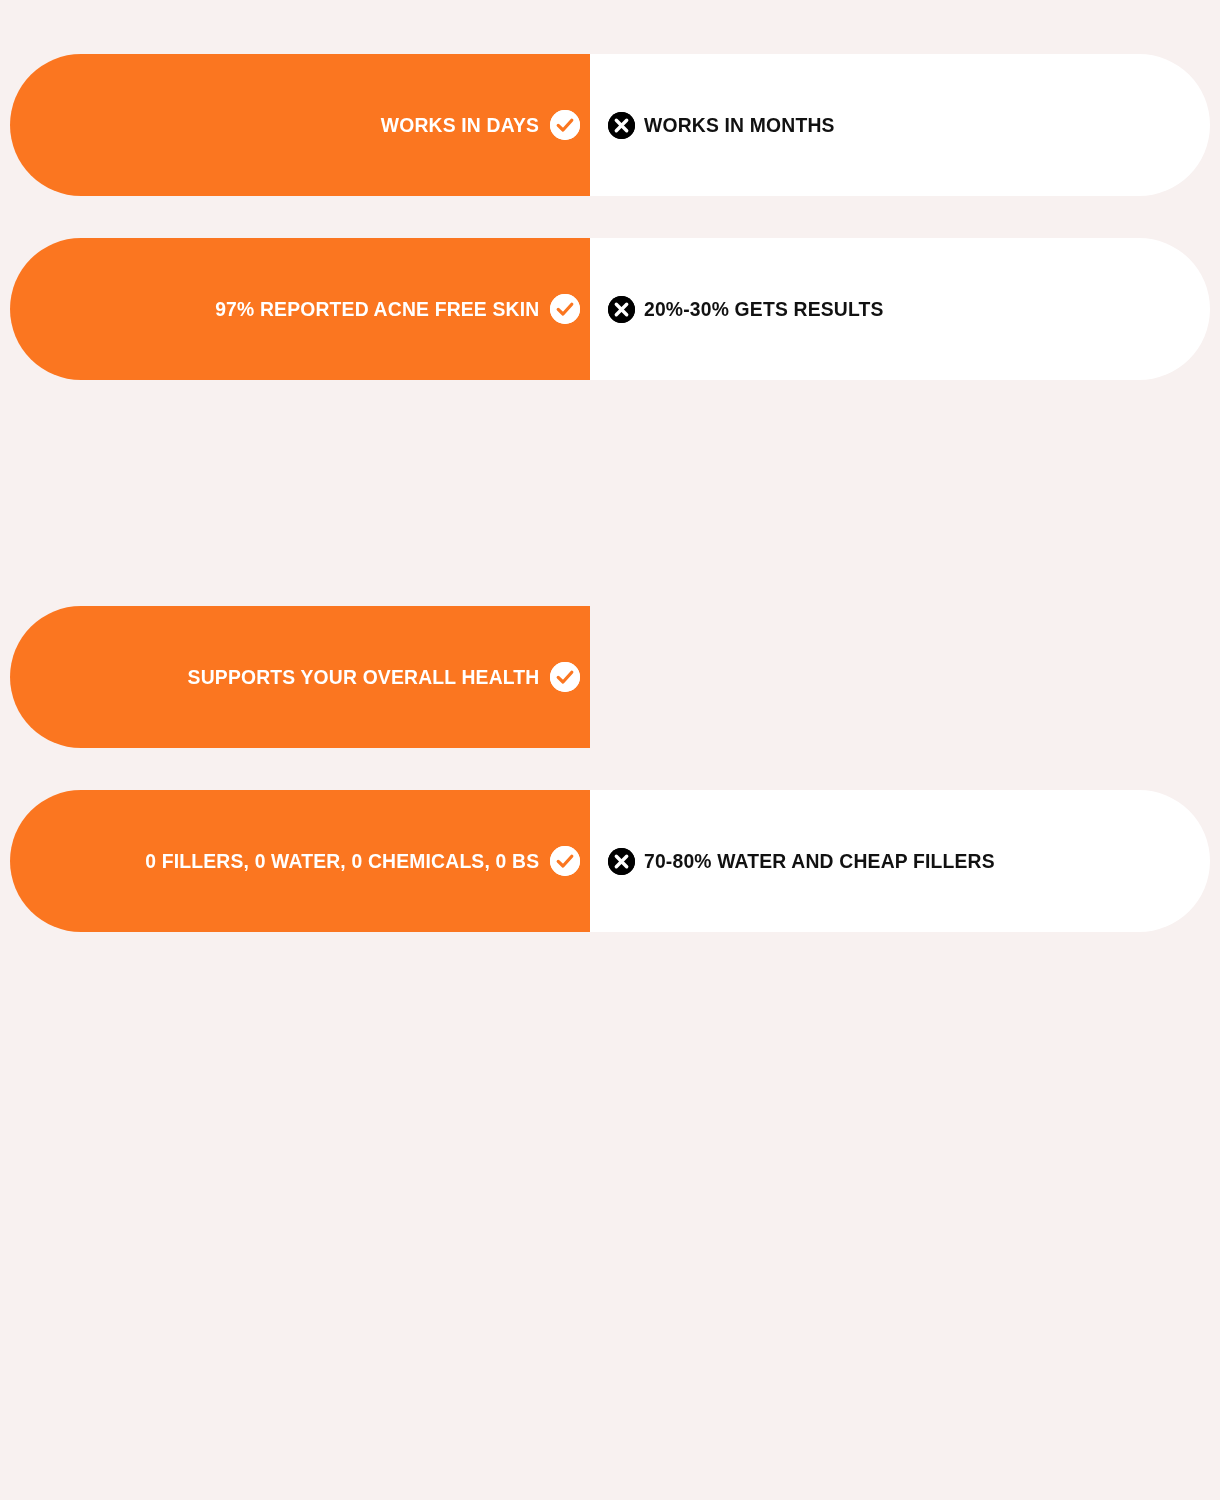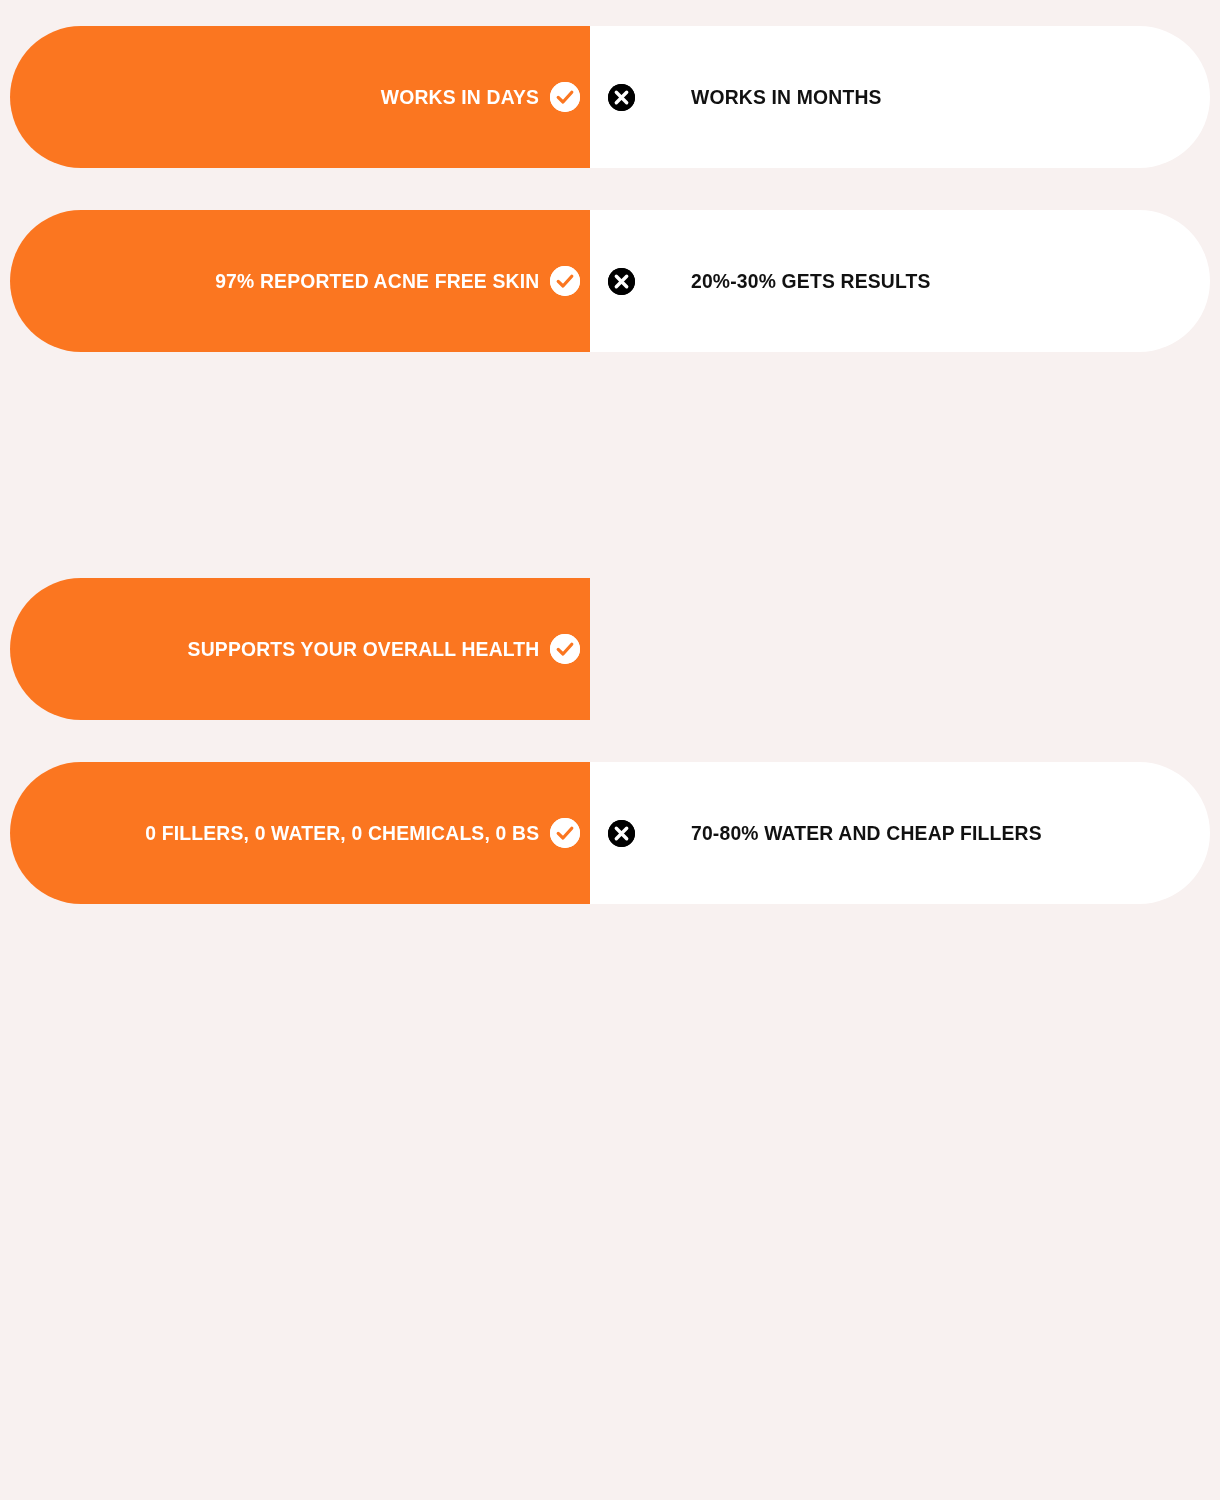--- a/index.html
+++ b/index.html
@@ -13,21 +13,21 @@
     background: #f8f1f0;
     font-family: "Liberation Sans", "DejaVu Sans", sans-serif;
     overflow: hidden;
   }
 
   #comparison-list {
     position: relative;
     width: 1220px;
     height: 1160px;
     box-sizing: border-box;
-    padding-top: 26px;
+    padding-top: 54px;
   }
 
   .compare-row {
     position: relative;
     display: flex;
     align-items: stretch;
     height: 142px;
     margin-bottom: 42px;
     width: 1220px;
   }
@@ -79,21 +79,20 @@
     width: 620px;            
     background: #ffffff;
     border-top-right-radius: 71px;
     border-bottom-right-radius: 71px;
     display: flex;
     align-items: center;
     justify-content: flex-start;
     box-sizing: border-box;
     padding-left: 18px;
     flex: none;
-    gap: 47px;
   }
 
   .x-badge {
     flex: none;
     width: 27px;
     height: 27px;
     margin-right: 9px;
     border-radius: 50%;
     background: #000000;
     display: flex;

